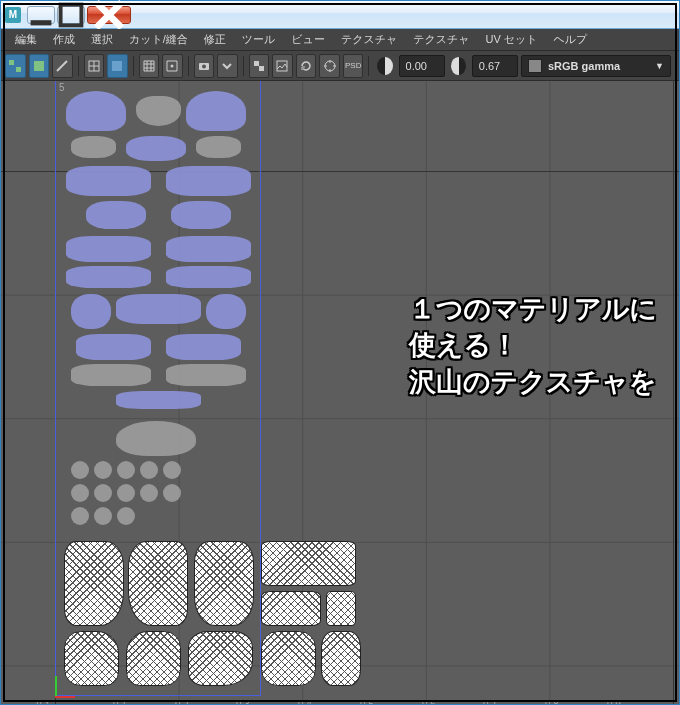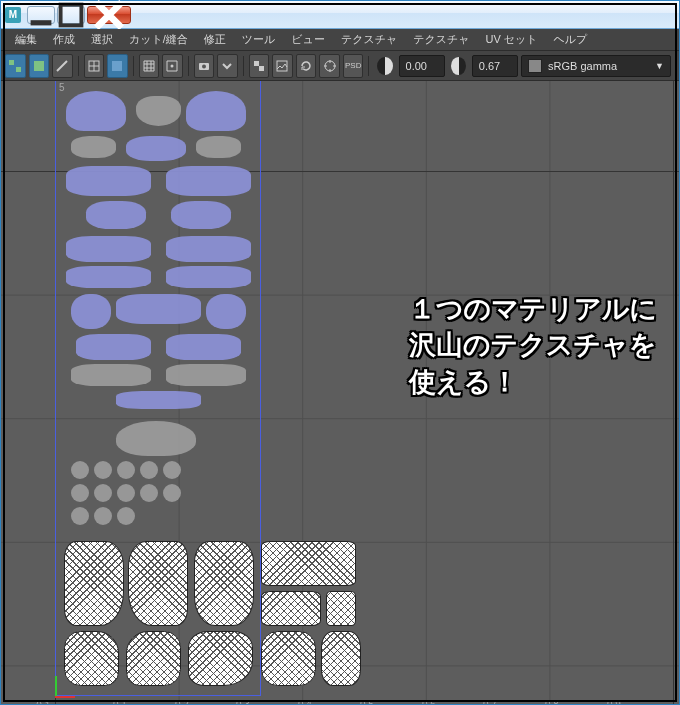--- a/index.html
+++ b/index.html
@@ -88,21 +88,21 @@
     background: linear-gradient(90deg, #222 50%, #ddd 50%);
     margin: 0 3px;
   }
 
   .color-dropdown {
     height: 22px; min-width: 150px;
     background: #2b2b2b; border: 1px solid #1a1a1a;
     color: #ddd; font-size: 11px;
     display: flex; align-items: center; padding: 0 6px;
     border-radius: 2px; gap: 6px;
-    margin-left: auto; margin-right: 4px;
+    margin-left: auto; margin-right: 4px; font-weight: bold;
   }
   .color-dropdown .swatch { width: 14px; height: 14px; background: #888; border: 1px solid #222; }
   .color-dropdown .chev { margin-left: auto; font-size: 9px; }
 
   
   .viewport {
     flex: 1; position: relative; background: #5d5d5d; overflow: hidden;
   }
   .grid {
     position: absolute; inset: 0;
@@ -373,20 +373,20 @@
     <span class="axis-label" style="left:235px; top:618px;">0.3</span>
     <span class="axis-label" style="left:297px; top:618px;">0.4</span>
     <span class="axis-label" style="left:359px; top:618px;">0.5</span>
     <span class="axis-label" style="left:421px; top:618px;">0.6</span>
     <span class="axis-label" style="left:482px; top:618px;">0.7</span>
     <span class="axis-label" style="left:544px; top:618px;">0.8</span>
     <span class="axis-label" style="left:606px; top:618px;">0.9</span>
 
     <div class="annotation">
       <div>１つのマテリアルに</div>
+      <div>使える！</div>
       <div>沢山のテクスチャを</div>
-      <div>使える！</div>
     </div>
 
   </div>
 
   <div class="outer-border"></div>
 </div>
 
 </body></html>

